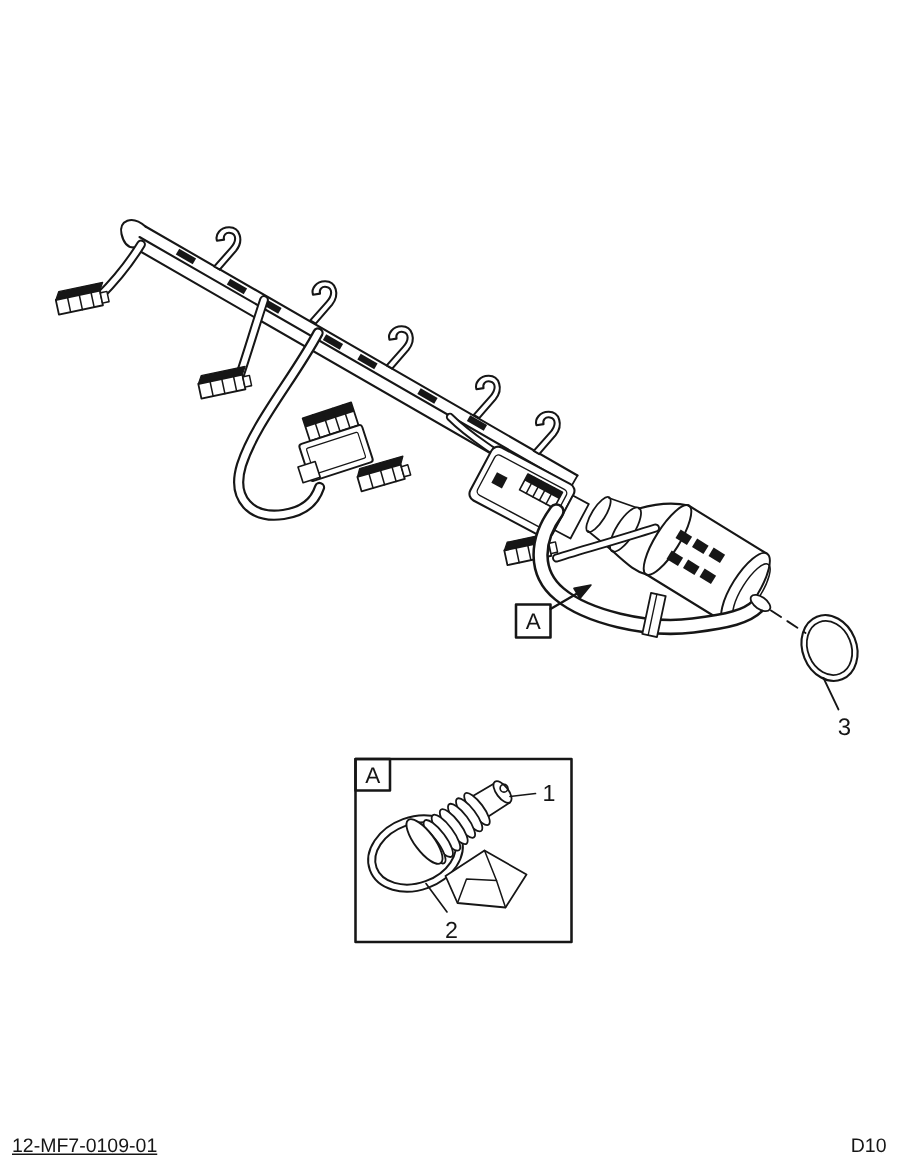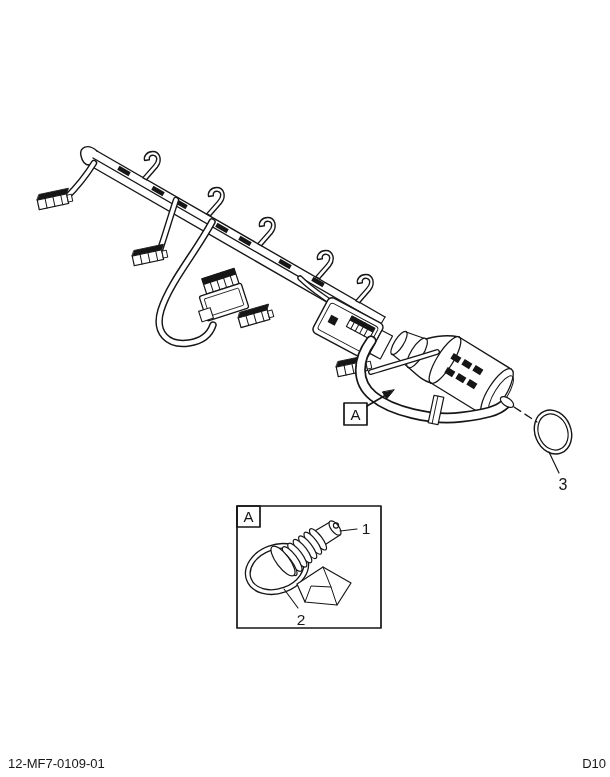--- a/index.html
+++ b/index.html
@@ -14,22 +14,22 @@
   }
   .figure-svg { position: absolute; left: 0; top: 0; }
   .footer-text {
     position: absolute;
     top: 756px;
     font-size: 13px;
     line-height: 15px;
     color: #161616;
     white-space: nowrap;
   }
-  .footer-left { left: 8px; }
-  .footer-right { right: 4px; }
+  .footer-left { left: 8px; text-decoration: underline; }
+  .footer-right { right: 19px; }
   svg text {
     font-family: "Liberation Sans", sans-serif;
     fill: #161616;
     stroke: none;
   }
 </style>
 </head>
 <body>
 
 <div class="page">

